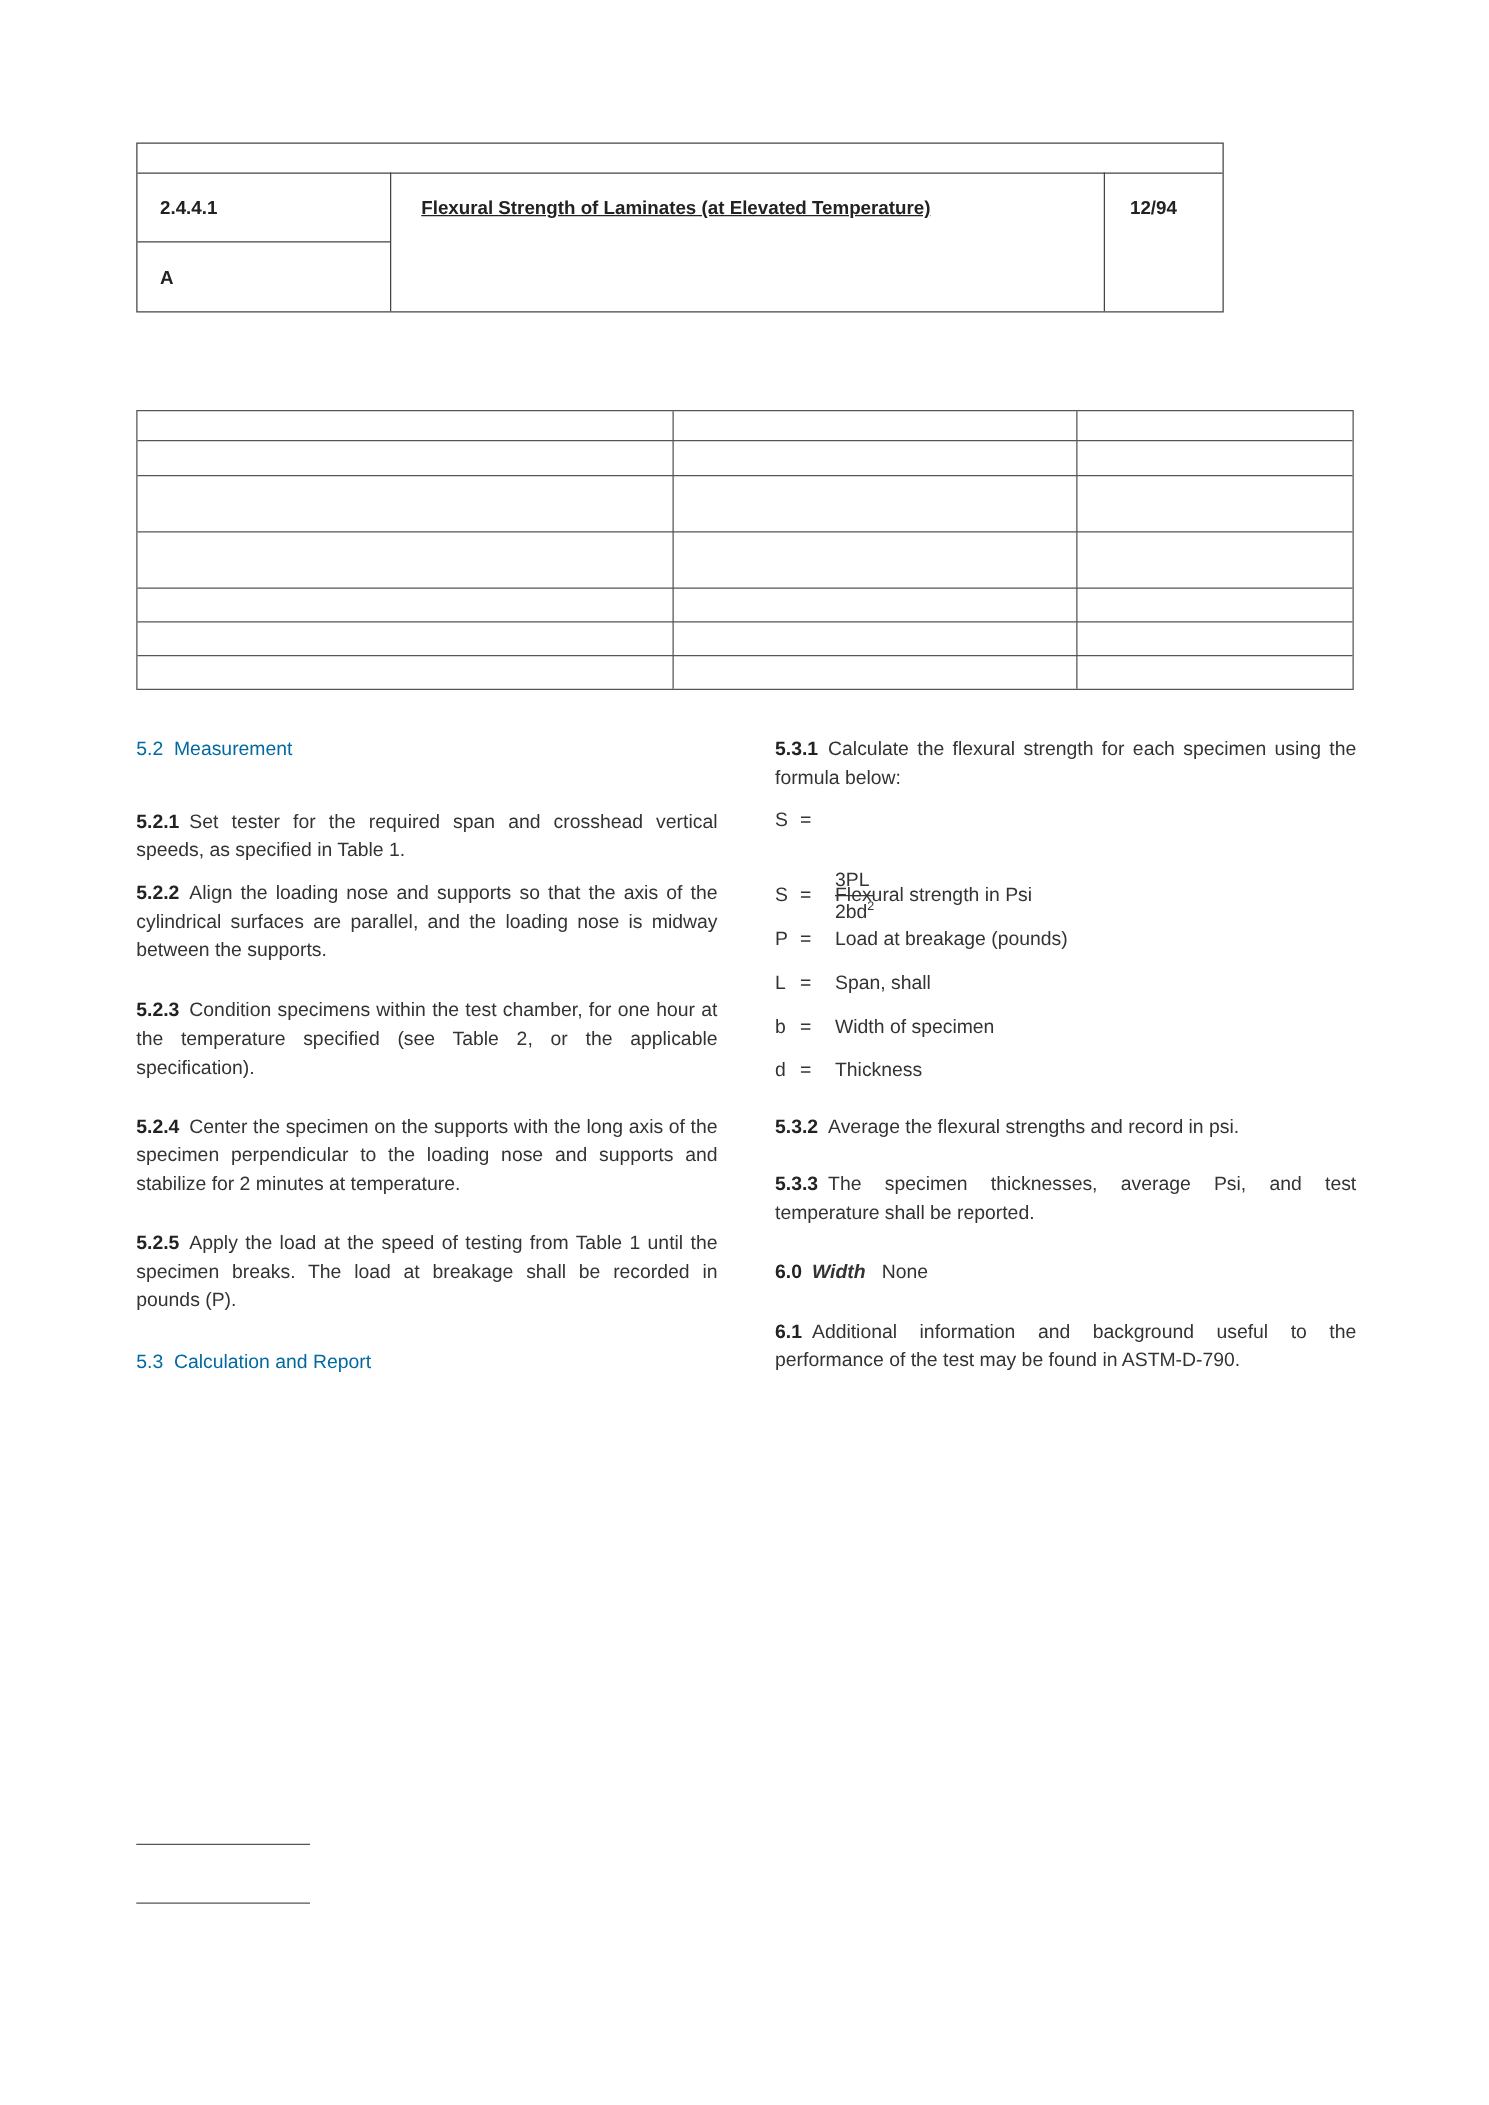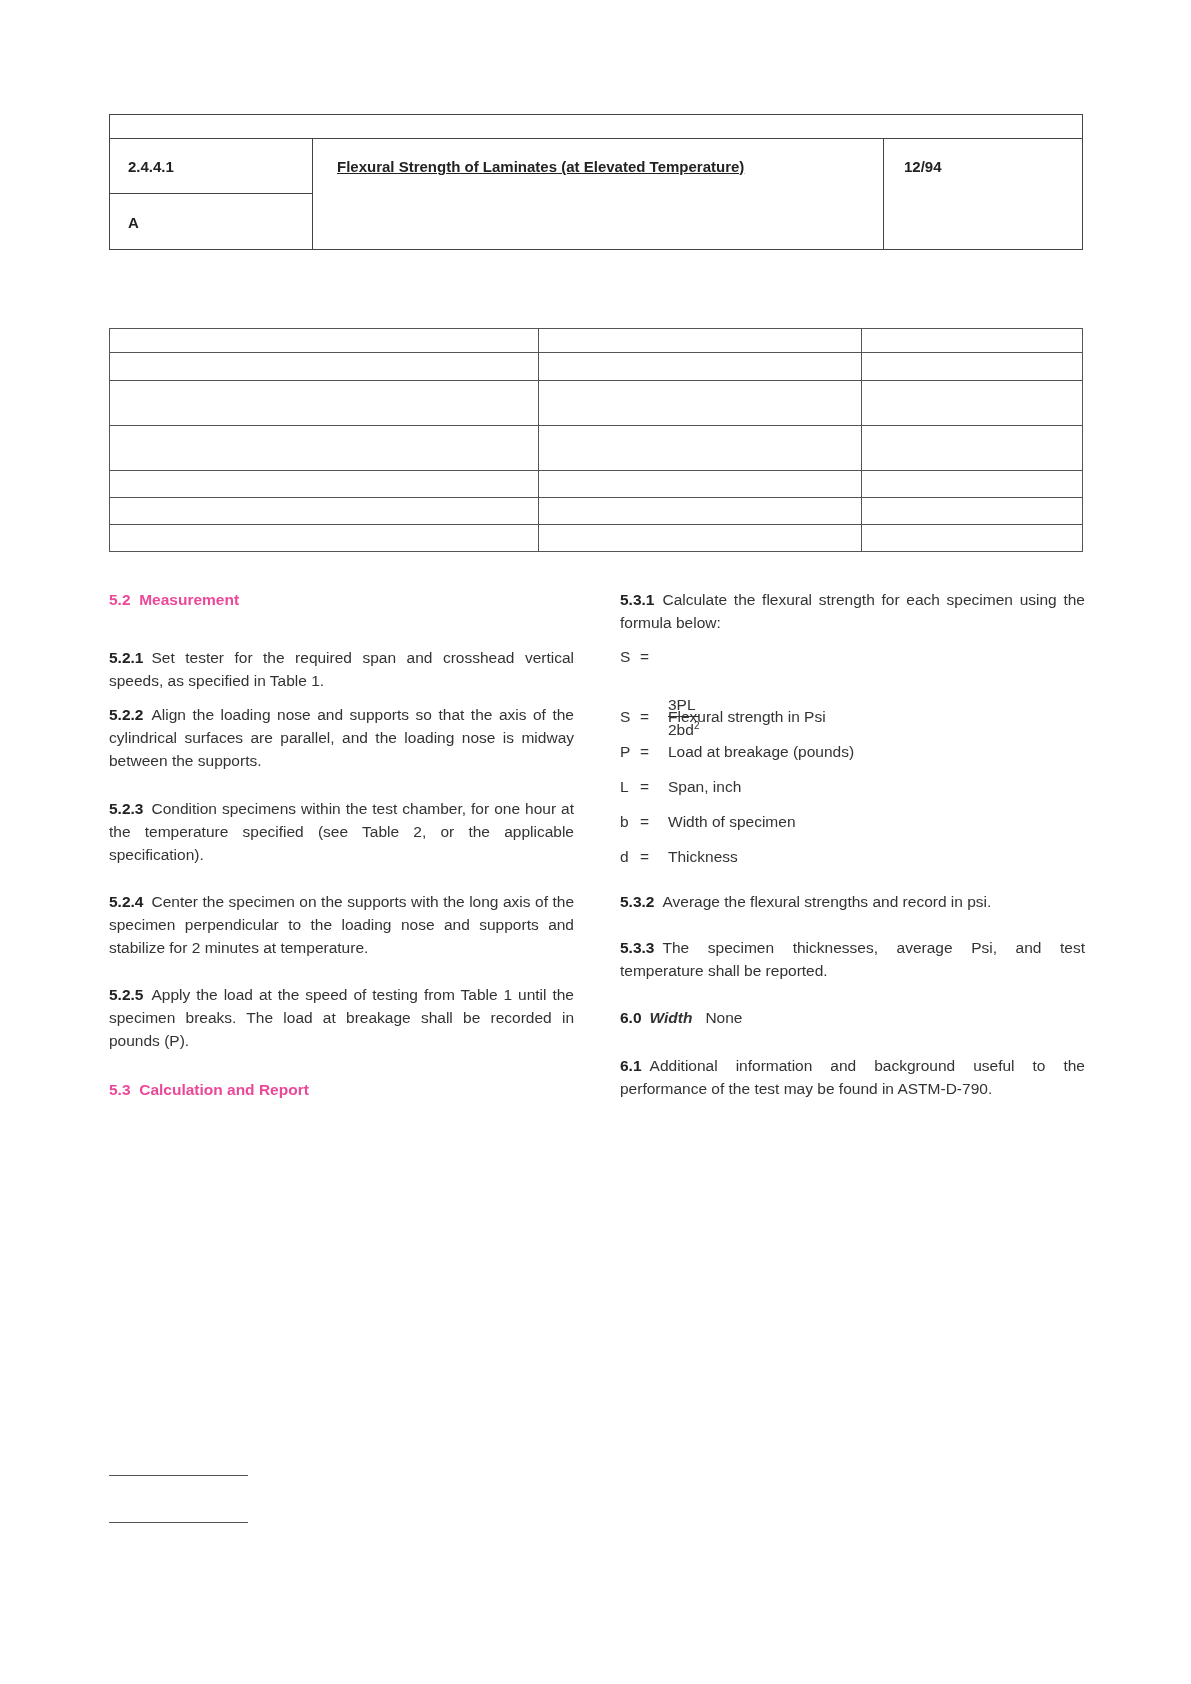--- a/index.html
+++ b/index.html
@@ -1,35 +1,35 @@
 <!DOCTYPE html>
 <html><head>
 <meta charset="utf-8">
 <style>
   html, body { margin: 0; padding: 0; background: #ffffff; }
   body { width: 1191px; height: 1684px; position: relative; overflow: hidden;
          font-family: "Liberation Sans", sans-serif; color: #2a2a2a; }
   
-  .hdr { position: absolute; left: 109px; top: 114px; width: 974px; height: 136px;
+  .hdr { position: absolute; left: 109px; top: 114px; width: 870px; height: 136px;
          border: 1.5px solid #444; box-sizing: border-box; }
   .hdr .topstrip { position: absolute; left: 0; right: 0; top: 0; height: 23px; border-bottom: 1.5px solid #444; }
   .hdr .c1 { position: absolute; left: 0; top: 23px; width: 202px; bottom: 0; border-right: 1.5px solid #444; }
   .hdr .c1 .split { position: absolute; left: 0; right: 0; top: 55px; border-top: 1.5px solid #444; }
   .hdr .c3 { position: absolute; left: 773px; top: 23px; right: 0; bottom: 0; border-left: 1.5px solid #444; }
   .hdr .b { font-weight: bold; font-size: 15px; color: #222; position: absolute; white-space: nowrap; }
   
   .grid { position: absolute; left: 109px; top: 328px; width: 974px; height: 224px;
           border: 1.5px solid #555; box-sizing: border-box; }
   .grid .row { position: absolute; left: 0; right: 0; border-top: 1.5px solid #555; }
   .grid .vl { position: absolute; top: 0; bottom: 0; border-left: 1.5px solid #555; }
   
   .col { position: absolute; width: 465px; font-size: 15.5px; line-height: 23px; color: #333; }
   .para { position: absolute; left: 0; width: 465px; text-align: justify; }
   .num { font-weight: bold; color: #222; margin-right: 8px; }
-  .h { font-weight: bold; color: #ec4899; font-size: 15.5px; position: absolute; left: 0; white-space: nowrap; }
+  .h { font-weight: normal; color: #0369a1; font-size: 15.5px; position: absolute; left: 0; white-space: nowrap; }
   .eqrow { position: absolute; left: 0; white-space: nowrap; }
   .eqrow .sym { display: inline-block; width: 20px; }
   .eqrow .eq { display: inline-block; width: 28px; text-align: left; }
   .frac { position: absolute; left: 48px; margin-top: 48px; }
   .frac .top { display: block; }
   .frac .bot { display: inline-block; border-top: 1.2px solid #333; line-height: 18px; }
   .frac sup { font-size: 10px; }
   .fn { position: absolute; left: 109px; width: 139px; border-top: 1.5px solid #555; }
   i.it { font-style: italic; font-weight: bold; }
 </style>
@@ -99,21 +99,21 @@
     <span class="bot"><span>2bd</span><sup>2</sup></span>
   </div>
 
   <div class="eqrow" style="top:117px;">
     <span class="sym">S</span><span class="eq">=</span><span>Flexural strength in Psi</span>
   </div>
   <div class="eqrow" style="top:152px;">
     <span class="sym">P</span><span class="eq">=</span><span>Load at breakage (pounds)</span>
   </div>
   <div class="eqrow" style="top:187px;">
-    <span class="sym">L</span><span class="eq">=</span><span>Span, inch</span>
+    <span class="sym">L</span><span class="eq">=</span><span>Span, shall</span>
   </div>
   <div class="eqrow" style="top:222px;">
     <span class="sym">b</span><span class="eq">=</span><span>Width of specimen</span>
   </div>
   <div class="eqrow" style="top:257px;">
     <span class="sym">d</span><span class="eq">=</span><span>Thickness</span>
   </div>
 
   <div class="para" style="top:302px;">
     <span class="num">5.3.2</span><span>Average the flexural strengths and record in psi.</span>

